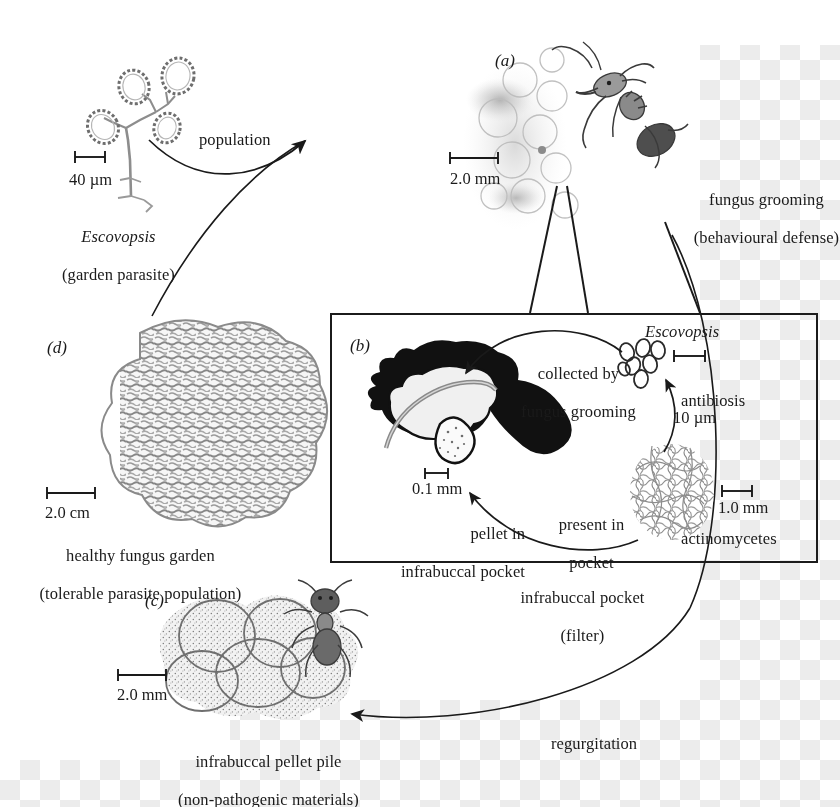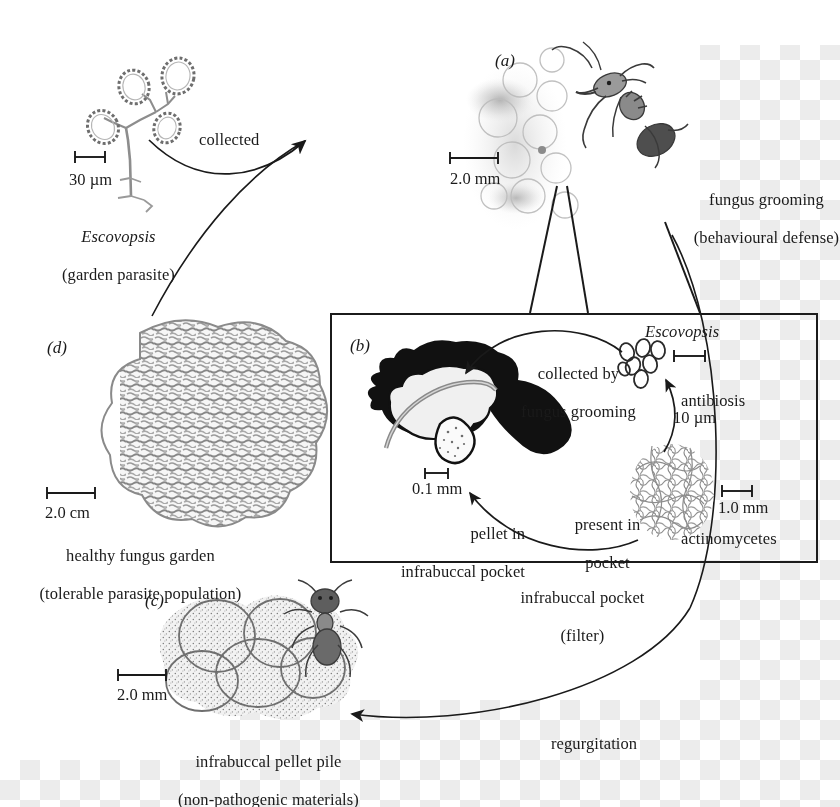--- a/index.html
+++ b/index.html
@@ -321,27 +321,27 @@
     </g>
 
     <path d="M622,352 C582,320 500,322 466,373" stroke="#1a1a1a" stroke-width="1.7" fill="none" marker-end="url(#ahs)"></path>
     <path d="M664,452 C681,424 676,400 666,380" stroke="#1a1a1a" stroke-width="1.7" fill="none" marker-end="url(#ahs)"></path>
     <path d="M638,540 C590,562 510,548 470,493" stroke="#1a1a1a" stroke-width="1.7" fill="none" marker-end="url(#ahs)"></path>
   </svg>
 
   <div class="box-b" style="left:330px; top:313px; width:488px; height:250px; background:transparent;"></div>
 
   <div class="panel-tag" style="left:69px; top:170px; font-style:normal;">
-    <span class="scale-label">30 µm</span>
+    <span class="scale-label">40 µm</span>
   </div>
   <div class="lbl center" style="left:30px; top:208px; width:160px;">
     <span class="sci">Escovopsis</span><br>
     <span>(garden parasite)</span>
   </div>
-  <div class="lbl" style="left:199px; top:130px;">collected</div>
+  <div class="lbl" style="left:199px; top:130px;">population</div>
 
   <div class="panel-tag" style="left:495px; top:51px;">
     <span>(a)</span>
   </div>
   <div class="scale-label" style="left:450px; top:169px;">2.0 mm</div>
   <div class="lbl center" style="left:676px; top:171px; width:164px;">
     <span>fungus grooming</span><br>
     <span>(behavioural defense)</span>
   </div>
 
@@ -362,21 +362,21 @@
     <span>fungus grooming</span>
   </div>
   <div class="lbl sci" style="left:645px; top:322px;">Escovopsis</div>
   <div class="scale-label" style="left:673px; top:363px;margin-top:45px;">10 µm</div>
   <div class="lbl" style="left:681px; top:391px;">antibiosis</div>
   <div class="scale-label" style="left:412px; top:479px;">0.1 mm</div>
   <div class="lbl center" style="left:335px; top:505px; width:190px;text-align:right;">
     <span>pellet in</span><br>
     <span>infrabuccal pocket</span>
   </div>
-  <div class="lbl center" style="left:544px; top:496px; width:110px;">
+  <div class="lbl center" style="left:528px; top:496px; width:110px;">
     <span>present in</span><br>
     <span>pocket</span>
   </div>
   <div class="scale-label" style="left:718px; top:498px;">1.0 mm</div>
   <div class="lbl" style="left:681px; top:529px;">actinomycetes</div>
 
   <div class="lbl center" style="left:474px; top:569px; width:200px;">
     <span>infrabuccal pocket</span><br>
     <span>(filter)</span>
   </div>

